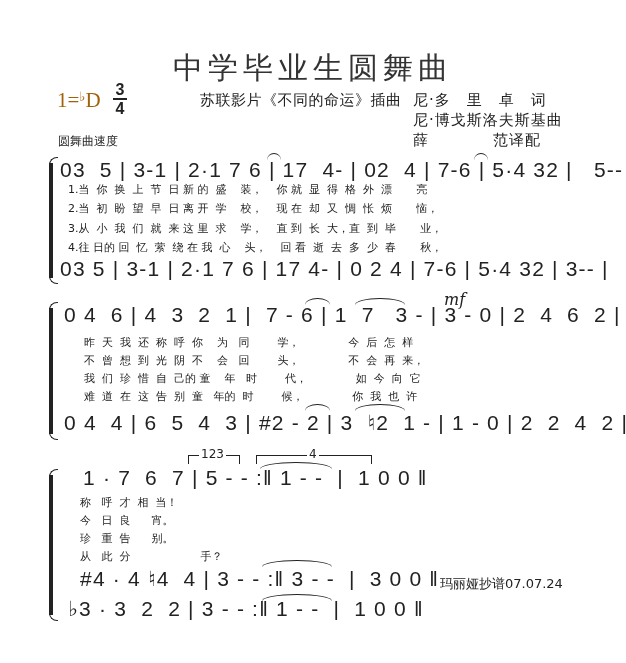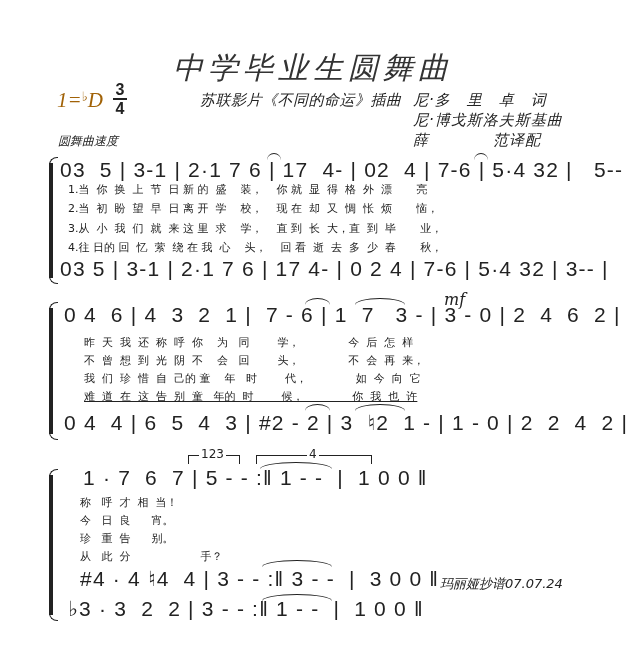--- a/index.html
+++ b/index.html
@@ -1,18 +1,18 @@
 <!DOCTYPE html>
 <html><head>
 <meta charset="utf-8">
 <style>
   html,body{margin:0;padding:0;background:#ffffff;}
   body{width:626px;height:663px;position:relative;overflow:hidden;
        font-family:"DejaVu Sans","Liberation Sans",sans-serif;color:#222;}
-  .abs{position:absolute;white-space:nowrap;font-style:italic;}
+  .abs{position:absolute;white-space:nowrap;}
   .title{left:0;width:626px;top:48px;text-align:center;font-family:"DejaVu Serif","Liberation Serif",serif;
          font-size:30px;letter-spacing:5px;color:#333;}
   .key{left:57px;top:88px;font-family:"Liberation Serif","DejaVu Serif",serif;font-size:21px;color:#a16207;}
   .key .flat{font-size:13px;vertical-align:6px;}
   .frac{position:absolute;left:113px;top:82px;font-weight:bold;font-size:16px;line-height:15px;text-align:center;width:14px;
         font-family:"Liberation Sans",sans-serif;}
   .frac .bar{display:block;height:1.5px;background:#222;margin:1px 0;}
   .subtitle{left:200px;top:91px;font-size:15px;letter-spacing:.5px;}
   .credit{font-size:15px;letter-spacing:1px;}
   .tempo{left:58px;top:133px;font-size:12px;}
@@ -54,21 +54,21 @@
 <div class="line" style="left:60px;top:257px;">03 5 | 3-1 | 2·1 7 6 | 17 4- | 0 2 4 | 7-6 | 5·4 32 | 3-- |</div>
 
 <div class="brace" style="left:49px;top:308px;height:126px;"></div>
 <div class="mf" style="left:444px;top:290px;">mf</div>
 <div class="line" style="left:64px;top:303px;">0 4  6 | 4  3  2  1 |  7 - 6 | 1  7   3 - | 3 - 0 | 2  4  6  2 |</div>
 <div class="slur" style="left:305px;top:298px;width:25px;"></div>
 <div class="slur" style="left:355px;top:298px;width:50px;"></div>
 <div class="lyr" style="left:84px;top:335px;">昨  天  我  还  称  呼  你    为   同        学，              今  后  怎  样</div>
 <div class="lyr" style="left:84px;top:353px;">不  曾  想  到  光  阴  不    会   回        头，              不  会  再  来，</div>
 <div class="lyr" style="left:84px;top:371px;">我  们  珍  惜  自  己的 童    年   时        代，              如  今  向  它</div>
-<div class="lyr" style="left:84px;top:389px;text-decoration:underline;">难  道  在  这  告  别  童   年的  时        候，              你  我  也  许</div>
+<div class="lyr" style="left:84px;top:389px;">难  道  在  这  告  别  童   年的  时        候，              你  我  也  许</div>
 <div class="line" style="left:64px;top:411px;">0 4  4 | 6  5  4  3 | #2 - 2 | 3  ♮2  1 - | 1 - 0 | 2  2  4  2 |</div>
 <div class="slur" style="left:305px;top:404px;width:25px;"></div>
 <div class="slur" style="left:355px;top:404px;width:50px;"></div>
 
 <div class="brace" style="left:49px;top:475px;height:140px;"></div>
 <div class="volta l r" style="left:188px;top:455px;width:50px;">
     <span style="left:10px;">123</span>
   </div>
 <div class="volta l r" style="left:256px;top:455px;width:114px;">
     <span style="left:50px;">4</span>

